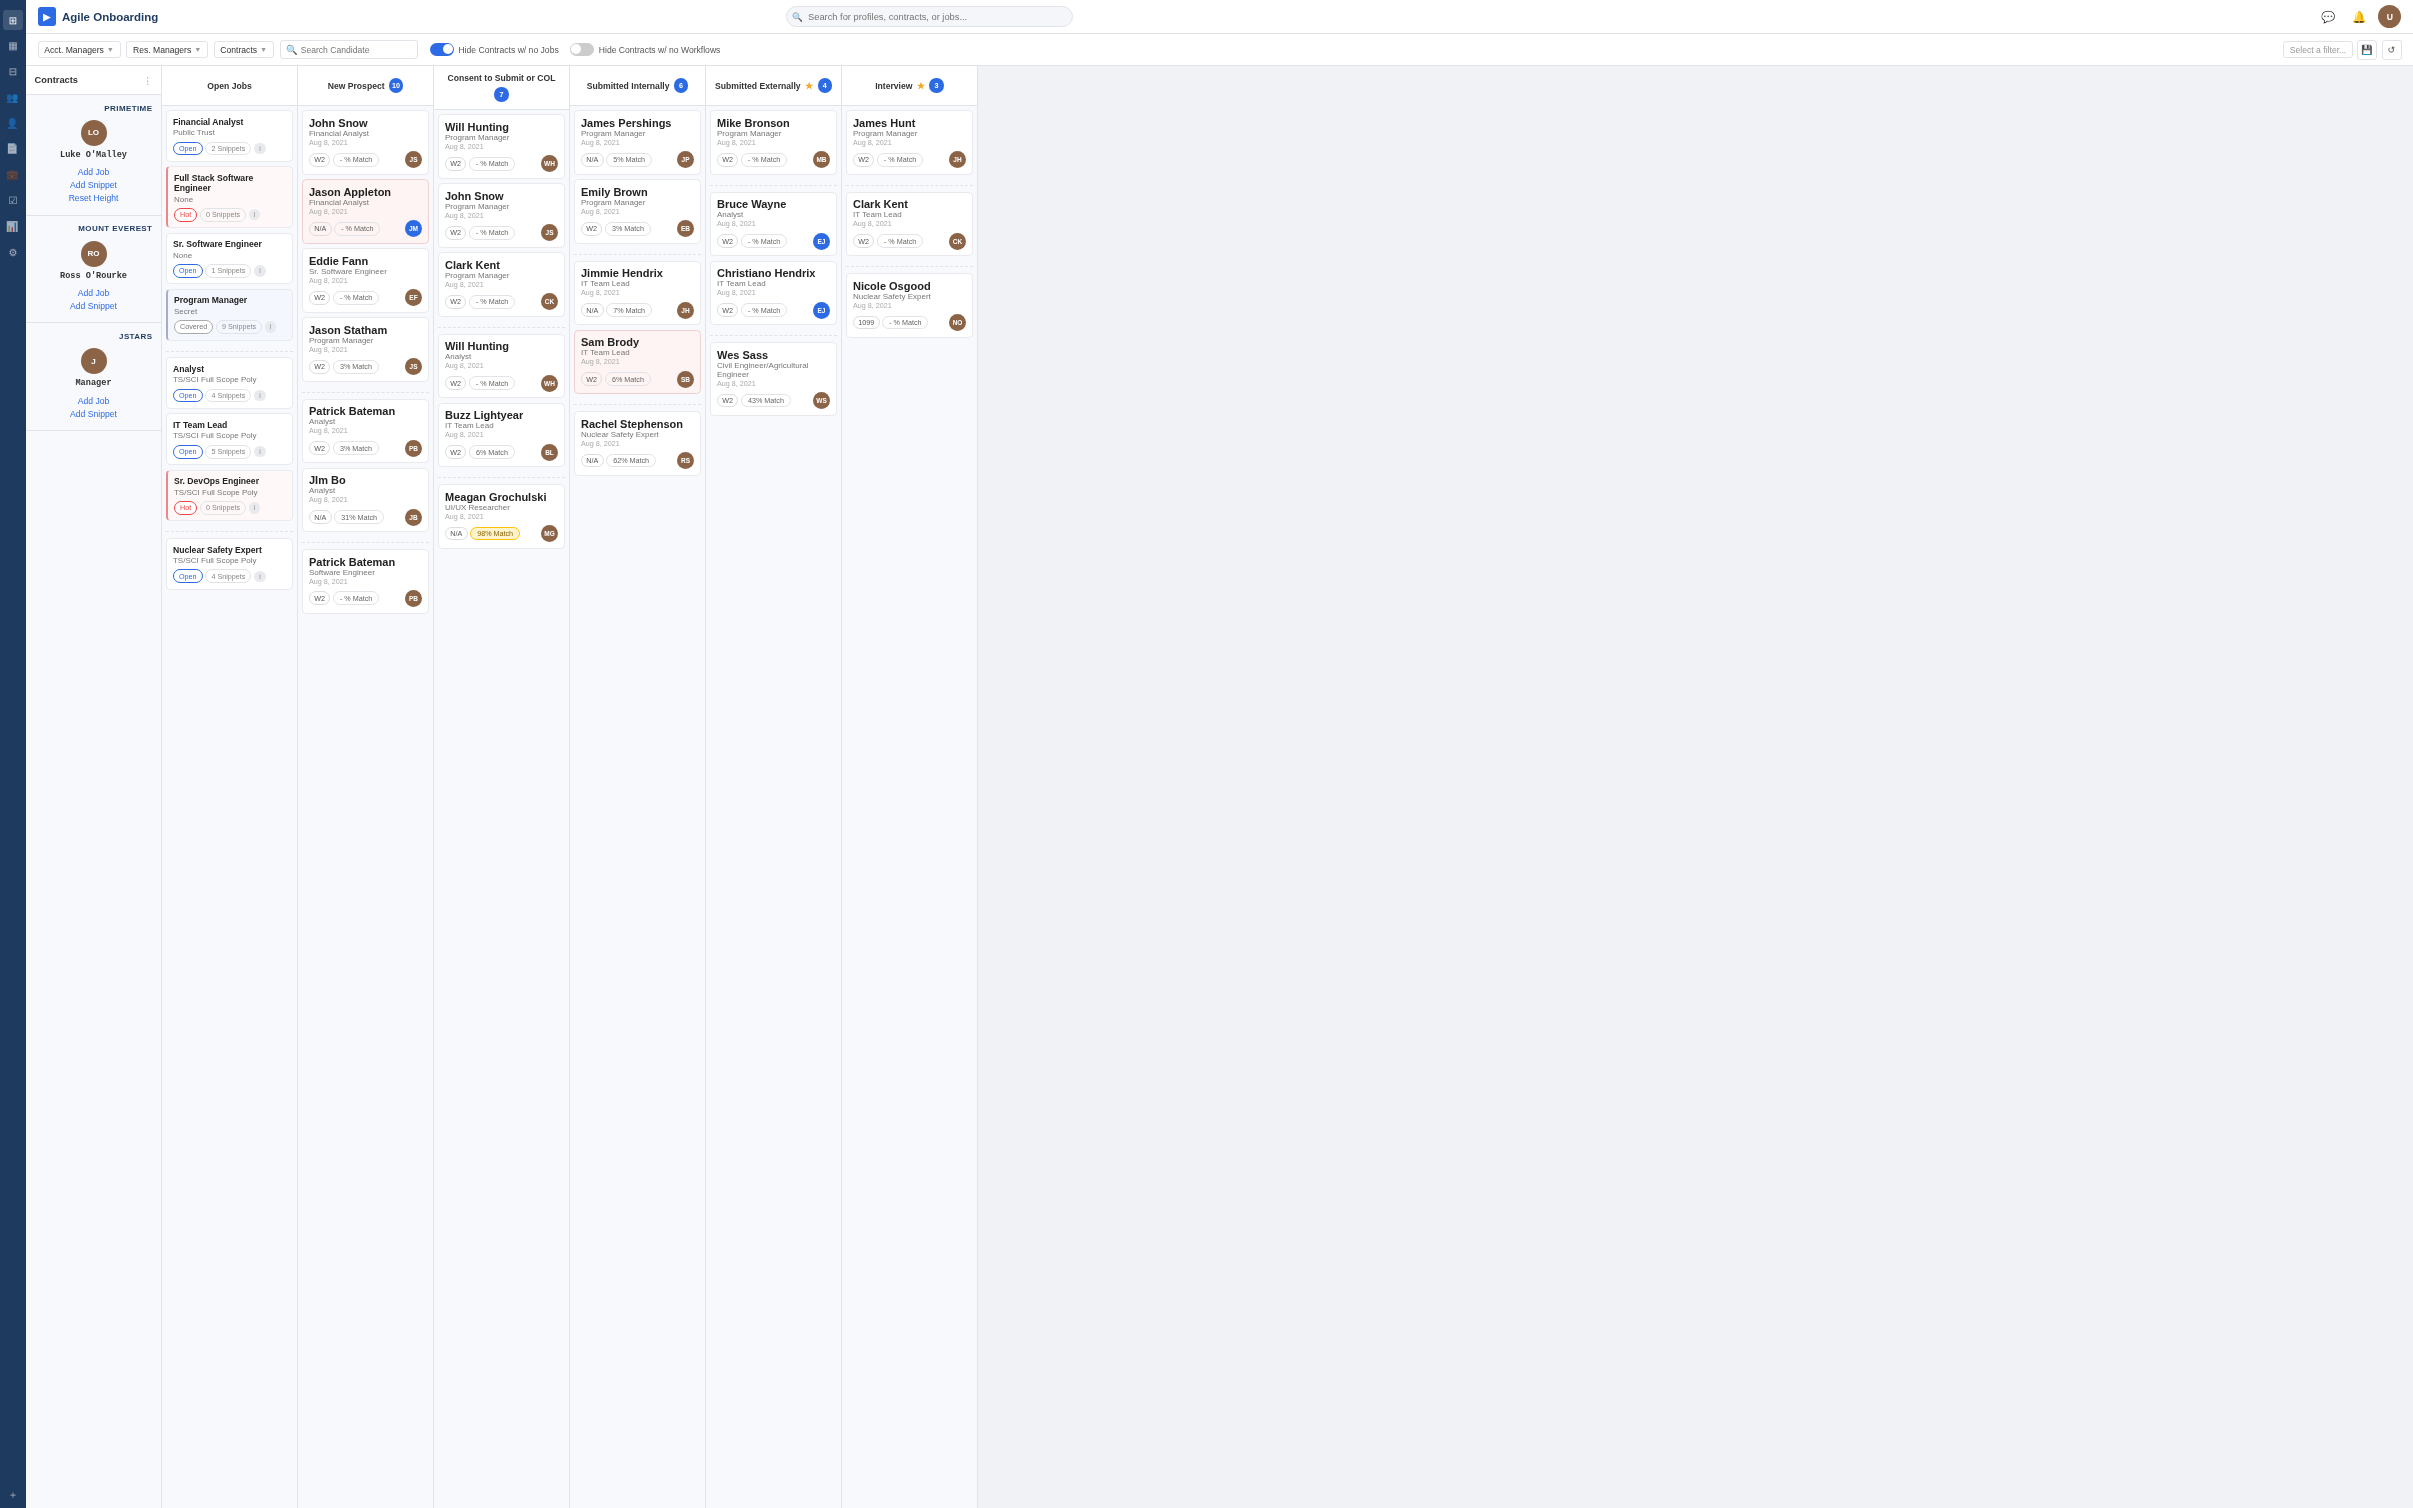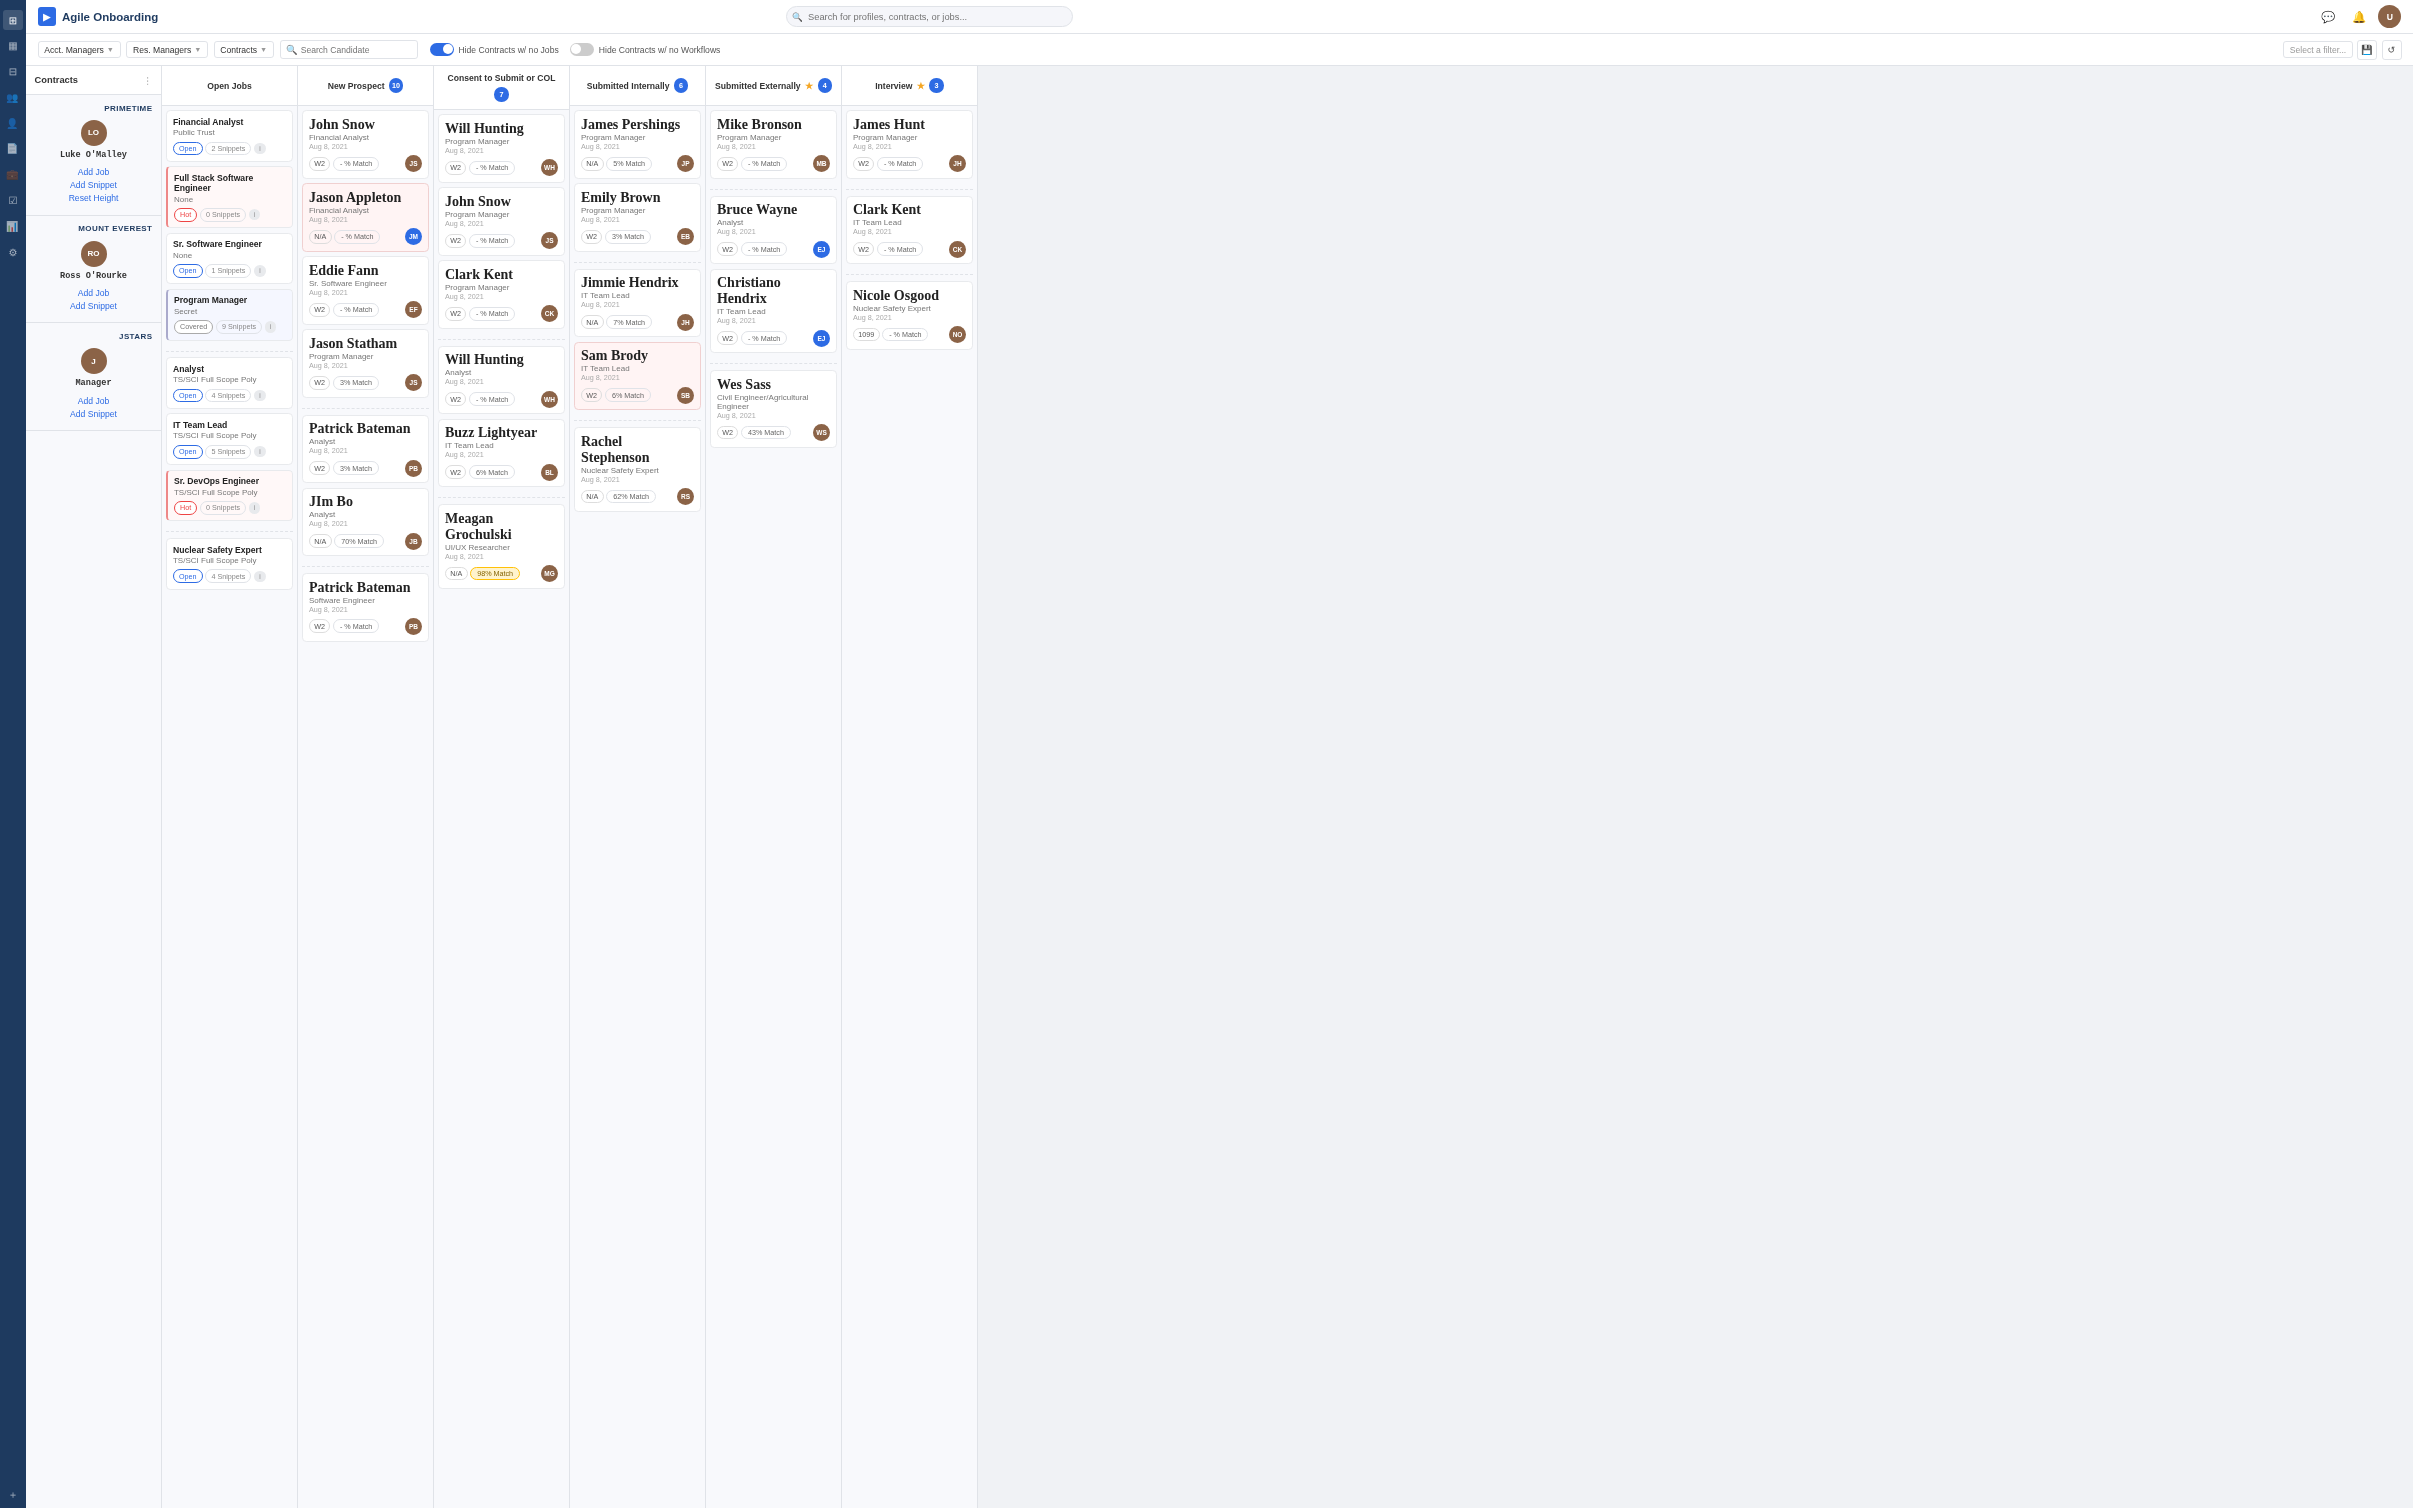--- a/index.html
+++ b/index.html
@@ -71,21 +71,21 @@
     .tag { border: 0.7px solid #ddd; border-radius: 8.6px; padding: 1.4px 5px; font-size: 7.2px; color: #555; background: #fff; }
     .tag.open { border-color: #2d6be4; color: #2d6be4; }
     .tag.hot { border-color: #e44; color: #e44; }
     .tag.covered { border-color: #aaa; color: #777; }
     .snippets-tag { font-size: 7.2px; color: #888; border: 0.7px solid #e0e3e8; border-radius: 8.6px; padding: 1.4px 5px; }
     .info-icon { width: 11.5px; height: 11.5px; border-radius: 50%; background: #e8eaed; display: flex; align-items: center; justify-content: center; font-size: 6.5px; color: #888; cursor: pointer; }
 
     
     .cand-card { background: #fff; border-radius: 4.3px; border: 0.7px solid #e8eaed; margin-bottom: 4.3px; padding: 5.7px; cursor: pointer; }
     .cand-card.pink { background: #fff4f4; border: 0.7px solid #f0d0d0; }
-    .cand-name { font-weight: 600; font-size: 14px; color: #222; font-family: Liberation Serif, serif; }
+    .cand-name { font-weight: 600; font-size: 11px; color: #222; }
     .cand-role { font-size: 8px; color: #777; }
     .cand-date { font-size: 7.2px; color: #aaa; margin-bottom: 4.3px; }
     .cand-bottom { display: flex; align-items: center; gap: 2.9px; }
     .w2-badge { border: 0.7px solid #ddd; border-radius: 8.6px; padding: 1.4px 4.3px; font-size: 7.2px; color: #555; }
     .match-badge { border: 0.7px solid #e0e3e8; border-radius: 8.6px; padding: 1.4px 5.7px; font-size: 7.2px; color: #666; }
     .match-badge.highlighted { background: #fff3cd; border-color: #ffc107; color: #856404; }
     .cand-avatar { width: 17px; height: 17px; border-radius: 50%; background: #8b6347; display: flex; align-items: center; justify-content: center; color: #fff; font-size: 6.5px; font-weight: bold; margin-left: auto; overflow: hidden; }
     .cand-avatar.blue-badge { background: #2d6be4; font-size: 6.5px; }
 
     
@@ -352,21 +352,21 @@
                     <span class="match-badge">3% Match</span>
                     <div class="cand-avatar">PB</div>
                   </div>
                 </div>
                 <div class="cand-card">
                   <div class="cand-name">JIm Bo</div>
                   <div class="cand-role">Analyst</div>
                   <div class="cand-date">Aug 8, 2021</div>
                   <div class="cand-bottom">
                     <span class="w2-badge">N/A</span>
-                    <span class="match-badge">70% Match</span>
+                    <span class="match-badge">31% Match</span>
                     <div class="cand-avatar">JB</div>
                   </div>
                 </div>
               </div>
 
               <div>
                 <div class="cand-card">
                   <div class="cand-name">Patrick Bateman</div>
                   <div class="cand-role">Software Engineer</div>
                   <div class="cand-date">Aug 8, 2021</div>

